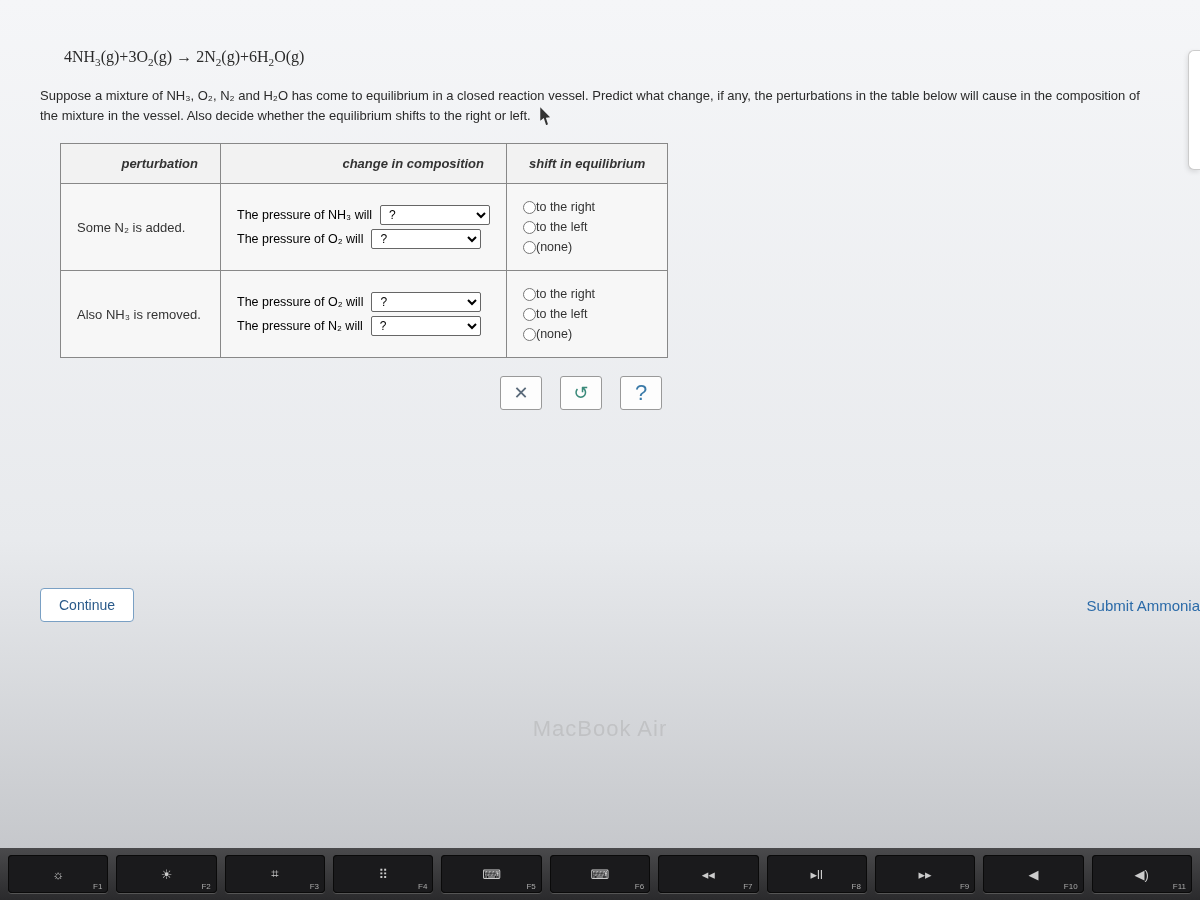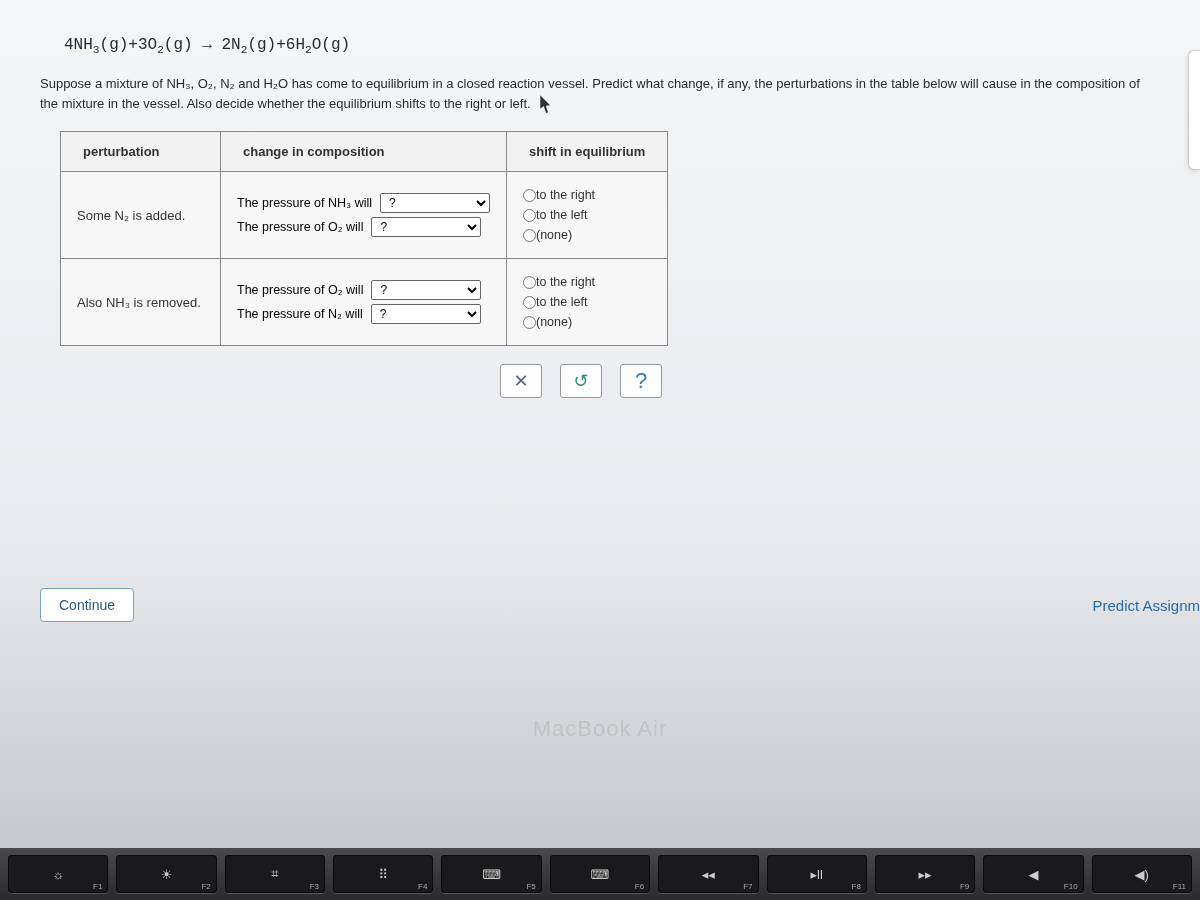--- a/index.html
+++ b/index.html
@@ -16,22 +16,22 @@
       color: #3a3a3a;
     }
     .intro-line {
       font-size: 15px;
       color: #2a2a2a;
       margin-bottom: 8px;
     }
     .equation {
       font-size: 16px;
       color: #2a2a2a;
-      margin: 8px 0 18px 24px;
-      font-family: Liberation Mono, monospace;
+      margin: 20px 0 18px 24px;
+      font-family: Liberation Serif, serif;
     }
     .instructions {
       font-size: 13px;
       color: #2a2a2a;
       line-height: 1.5;
       margin-bottom: 18px;
     }
     .cursor-icon {
       display: inline-block;
       width: 14px;
@@ -49,23 +49,24 @@
       color: #333;
     }
     .eq-table th, .eq-table td {
       border: 1px solid #888;
       padding: 10px 16px;
       vertical-align: middle;
       background: #f7f7f7;
     }
     .eq-table th {
       font-weight: bold;
-      text-align: left;
+      text-align: right;
       background: #f2f2f2;
       padding: 12px 22px;
+      font-style: italic;
     }
     .eq-table td:first-child {
       min-width: 160px;
     }
     .comp-cell {
       min-width: 260px;
     }
     .comp-row {
       display: flex;
       align-items: center;
@@ -287,21 +288,21 @@
     <div class="action-btn">✕</div>
     <div class="action-btn undo">↺</div>
     <div class="action-btn help">?</div>
   </div>
 </div>
 
 <div class="right-edge"></div>
 
 <div class="bottom-bar">
   <button class="continue-btn">Continue</button>
-  <span class="submit-link">Predict Assignm</span>
+  <span class="submit-link">Submit Ammonia</span>
 </div>
 
 <div class="laptop-label">MacBook Air</div>
 
 <div class="kbd" id="kbd">
     <div class="key">
       <div class="kicon">☼</div>
       <div class="klabel">F1</div>
     </div>
     <div class="key">

